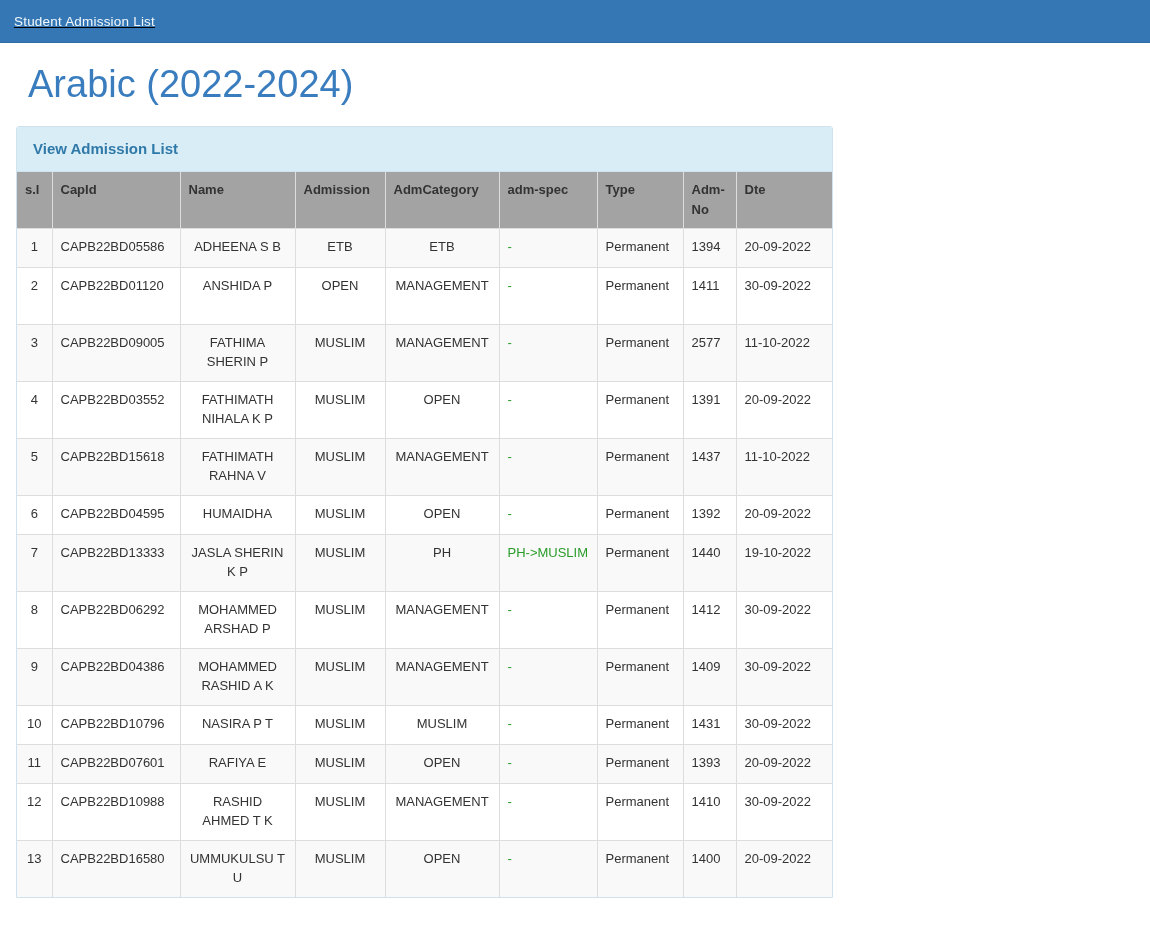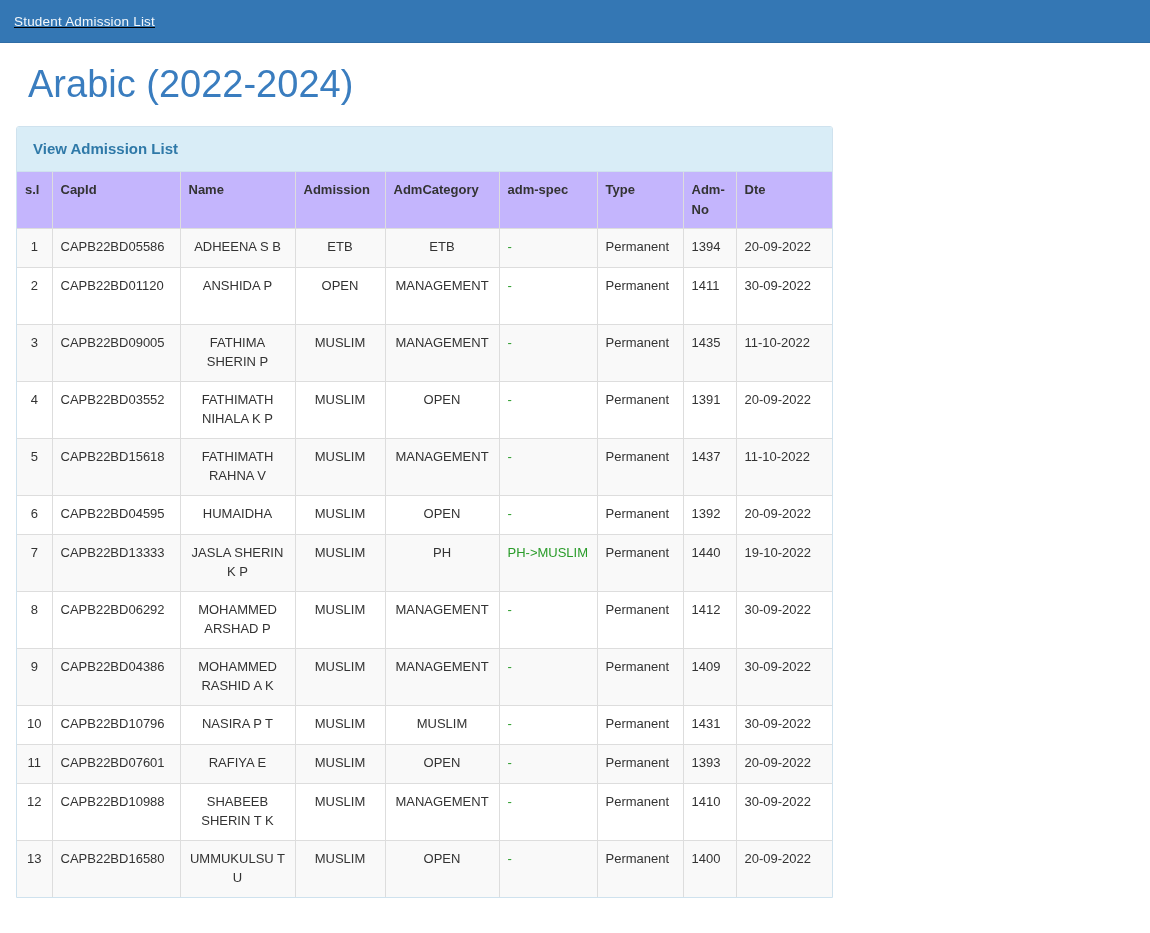--- a/index.html
+++ b/index.html
@@ -64,21 +64,21 @@
     border: 1px solid #dddddd;
     padding: 8px;
     vertical-align: top;
     line-height: 1.5;
     word-wrap: break-word;
   }
   .admission-table thead th {
     font-weight: bold;
     text-align: left;
     height: 56px;
-    background: #c4b5fd;
+    background: #a3a3a3;
   }
   
   .admission-table tr > *:first-child { border-left: none; }
   .admission-table tr > *:last-child { border-right: none; }
   .admission-table tbody tr:last-child td { border-bottom: none; }
   .admission-table thead th { border-top: none; }
 
   .admission-table tbody td { height: 39px; }
   .admission-table tbody tr.tall td { height: 57px; }
   .admission-table tbody tr:nth-child(odd) td { background: #f9f9f9; }
@@ -152,21 +152,21 @@
           <td>30-09-2022</td>
         </tr>
         <tr class="tall">
           <td>3</td>
           <td>CAPB22BD09005</td>
           <td>FATHIMA SHERIN P</td>
           <td>MUSLIM</td>
           <td>MANAGEMENT</td>
           <td>-</td>
           <td>Permanent</td>
-          <td>1435</td>
+          <td>2577</td>
           <td>11-10-2022</td>
         </tr>
         <tr class="tall">
           <td>4</td>
           <td>CAPB22BD03552</td>
           <td>FATHIMATH NIHALA K P</td>
           <td>MUSLIM</td>
           <td>OPEN</td>
           <td>-</td>
           <td>Permanent</td>
@@ -246,21 +246,21 @@
           <td>MUSLIM</td>
           <td>OPEN</td>
           <td>-</td>
           <td>Permanent</td>
           <td>1393</td>
           <td>20-09-2022</td>
         </tr>
         <tr class="tall">
           <td>12</td>
           <td>CAPB22BD10988</td>
-          <td>SHABEEB SHERIN T K</td>
+          <td>RASHID AHMED T K</td>
           <td>MUSLIM</td>
           <td>MANAGEMENT</td>
           <td>-</td>
           <td>Permanent</td>
           <td>1410</td>
           <td>30-09-2022</td>
         </tr>
         <tr class="tall">
           <td>13</td>
           <td>CAPB22BD16580</td>

